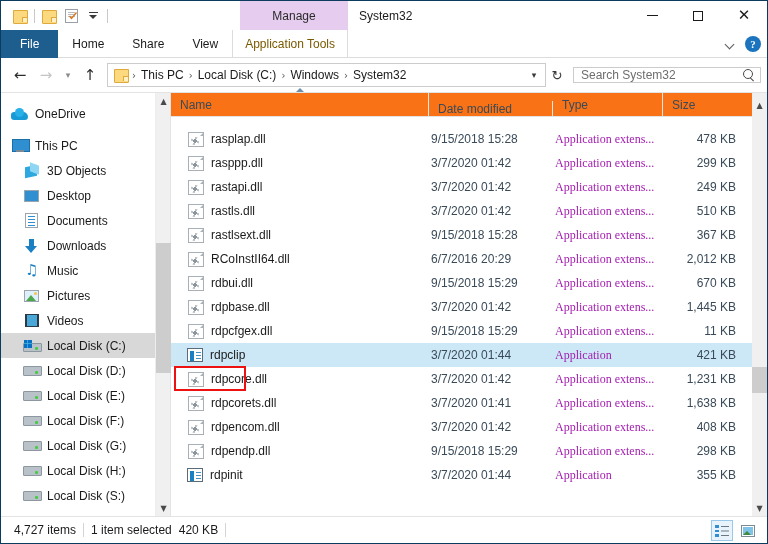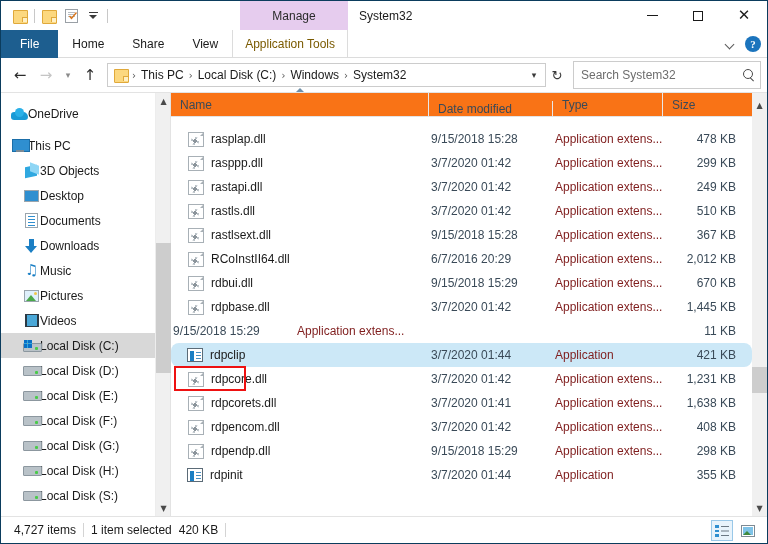--- a/index.html
+++ b/index.html
@@ -140,21 +140,21 @@
   .addr-ico { width: 14px; height: 12px; margin: 0 3px 0 2px; flex:0 0 auto; }
   .addr-dd {
     width: 18px; height: 22px; display:flex; align-items:center; justify-content:center;
     font-size: 9px; color:#3a3a3a;
   }
   .refresh {
     width: 22px; height: 22px; display:flex; align-items:center; justify-content:center;
     font-size: 13px; color: #3a3a3a; font-family: "DejaVu Sans", sans-serif;
   }
   .searchbox {
-    width: 188px; height: 28px; margin-left: 5px;
+    width: 188px; height: 16px; margin-left: 5px;
     border: 1px solid #cccccc; background: #ffffff;
     display: flex; align-items: center; padding: 0 4px 0 7px;
   }
   .searchbox .ph { flex: 1; font-size: 12px; color: #6d6d6d; }
   .mag {
     width: 13px; height: 13px; position: relative;
   }
   .mag::before {
     content:""; position:absolute; left:0; top:0; width:8px;height:8px;
     border:1.3px solid #4a4a4a; border-radius:50%;
@@ -175,21 +175,21 @@
     width: 170px; flex: 0 0 170px;
     background: #ffffff;
     display: flex; position: relative;
     border-right: 1px solid #e3e3e3;
   }
   .navlist {
     flex: 1; overflow: hidden; padding-top: 8px;
   }
   .navitem {
     height: 25px; display: flex; align-items: center;
-    font-size: 12px; color: #1a1a1a; padding-left: 10px; 
+    font-size: 12px; color: #1a1a1a; padding-left: 10px; gap: 7px;
     white-space: nowrap;
   }
   .navitem.lvl1 { padding-left: 22px; }
   .navitem.sel { background: #d8d8d8; }
   .navitem .nicoo { width: 17px; height: 17px; flex: 0 0 17px; display:flex;align-items:center;justify-content:center; }
   .nav-spacer { height: 7px; }
 
   
   .ic-cloud { width:17px;height:12px;position:relative; }
   .ic-cloud::before{content:"";position:absolute;left:0;bottom:0;width:17px;height:8px;background:#199ad6;border-radius:4px 6px 4px 4px;}
@@ -271,27 +271,27 @@
     background:#f0f0f0; display:flex;align-items:center;justify-content:center;
     font-size:8px;color:#4a4a4a;font-family:"DejaVu Sans",sans-serif;
   }
 
   .rowsarea { flex: 1; display: flex; min-height: 0; position: relative; }
   .rows { flex: 1; overflow: hidden; position: relative; }
   .row {
     height: 24px; display: flex; align-items: center;
     font-size: 12px; color: #1a1a1a;
   }
-  .row.sel { background: #cce8f7; border-radius: 8px; }
+  .row.sel { background: #cce8f7; }
   .row .rname {
     width: 258px; flex: 0 0 258px; display: flex; align-items: center;
     gap: 7px; padding-left: 16px; overflow: hidden; white-space: nowrap;
   }
   .row .rdate { width: 124px; flex: 0 0 124px; color: #3a4a58; padding-left: 2px; white-space: nowrap; }
-  .row .rtype { width: 110px; flex: 0 0 110px; color: #7f1d1d; padding-left: 2px; white-space: nowrap; overflow:hidden; }
+  .row .rtype { width: 110px; flex: 0 0 110px; color: #a21caf; padding-left: 2px; white-space: nowrap; overflow:hidden;font-family:Liberation Serif, serif; }
   .row .rsize { flex: 1; color: #3a4a58; text-align: right; padding-right: 16px; white-space: nowrap; }
   .row.clip { height: 10px; overflow: hidden; }
 
   
   .fi { width: 16px; height: 16px; flex: 0 0 16px; position: relative; }
   .fi-dll {
     width: 13px; height: 15px; background: #ffffff; border: 1px solid #a8b0b6;
     position: relative; margin-left:1px;
   }
   .fi-dll::before {
@@ -678,20 +678,24 @@
             <div class="row">
               <div class="rname">
                 <span class="fi fi-dll"></span>
                 <span>rdpbase.dll</span>
               </div>
               <div class="rdate">3/7/2020 01:42</div>
               <div class="rtype">Application extens...</div>
               <div class="rsize">1,445 KB</div>
             </div>
             <div class="row">
+              <div class="rname">
+                <span class="fi fi-dll"></span>
+                <span>rdpcfgex.dll</span>
+              </div>
               <div class="rdate">9/15/2018 15:29</div>
               <div class="rtype">Application extens...</div>
               <div class="rsize">11 KB</div>
             </div>
             <div class="row sel">
               <div class="rname">
                 <span class="fi fi-app"></span>
                 <span>rdpclip</span>
               </div>
               <div class="rdate">3/7/2020 01:44</div>

